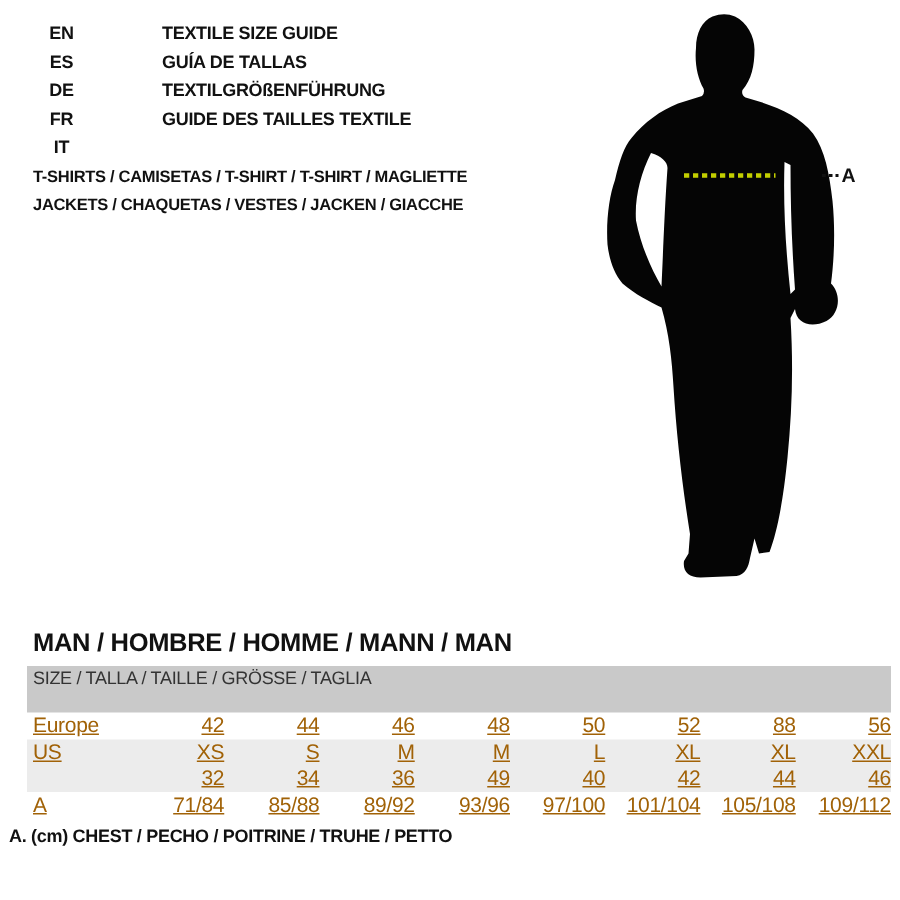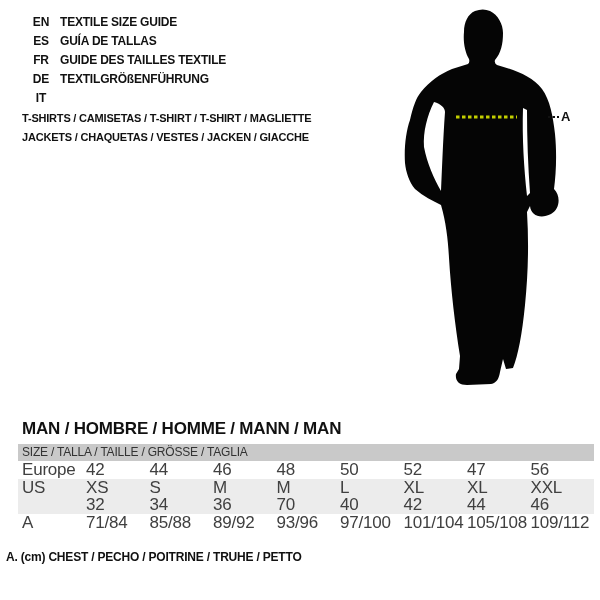--- a/index.html
+++ b/index.html
@@ -4,60 +4,60 @@
 <style>
   html,body{margin:0;padding:0;background:#fff;}
   .canvas{
     position:relative;width:600px;height:600px;background:#ffffff;overflow:hidden;
     font-family:"Liberation Sans", sans-serif;color:#111;
   }
   
   .lang-list{position:absolute;left:22px;top:13px;text-align:center;}
   .lang-row{display:flex;line-height:19px;font-size:12px;font-weight:bold;letter-spacing:-0.2px;}
   .lang-code{width:38px;flex:0 0 38px;}
-  .lang-label{white-space:nowrap;}
+  .lang-label{white-space:nowrap;margin-left:48px;}
   
   .categories{position:absolute;left:22px;top:109px;}
   .category-line{font-size:11px;font-weight:bold;line-height:19px;letter-spacing:-0.2px;white-space:nowrap;}
   
   .figure{position:absolute;left:400px;top:0;width:200px;height:410px;}
   .marker-label{position:absolute;left:561px;top:109px;font-size:13px;font-weight:600;letter-spacing:-0.2px;}
   
   .section-title{position:absolute;left:22px;top:419px;font-size:17px;font-weight:bold;letter-spacing:-0.2px;}
   
   .size-table{position:absolute;left:18px;top:444px;width:576px;}
-  .thead{background:#c9c9c9;height:17px;line-height:17px;font-size:12px;color:#333;padding-left:4px;letter-spacing:-0.2px;}
-  .trow{display:flex;height:17.5px;line-height:17.5px;font-size:17px;color:#404040;letter-spacing:-0.2px;}
+  .thead{background:#c9c9c9;height:31px;line-height:17px;font-size:12px;color:#333;padding-left:4px;letter-spacing:-0.2px;}
+  .trow{display:flex;height:17.5px;line-height:17.5px;font-size:14px;color:#a16207;letter-spacing:-0.2px;text-decoration:underline;}
   .trow.shaded{background:#ececec;}
   .row-label{flex:0 0 64px;padding-left:4px;text-align:left;}
-  .size-cell{flex:1 1 0;text-align:left;}
+  .size-cell{flex:1 1 0;text-align:right;}
   
   .footnote{position:absolute;left:6px;top:550px;font-size:12px;font-weight:bold;letter-spacing:-0.2px;}
 </style>
 </head>
 <body>
 
 <div class="canvas">
 
   <div class="lang-list">
       <div class="lang-row">
         <span class="lang-code">EN</span>
         <span class="lang-label">TEXTILE SIZE GUIDE</span>
       </div>
       <div class="lang-row">
         <span class="lang-code">ES</span>
         <span class="lang-label">GUÍA DE TALLAS</span>
       </div>
       <div class="lang-row">
+        <span class="lang-code">DE</span>
+        <span class="lang-label">TEXTILGRÖßENFÜHRUNG</span>
+      </div>
+      <div class="lang-row">
         <span class="lang-code">FR</span>
         <span class="lang-label">GUIDE DES TAILLES TEXTILE</span>
-      </div>
-      <div class="lang-row">
-        <span class="lang-code">DE</span>
-        <span class="lang-label">TEXTILGRÖßENFÜHRUNG</span>
       </div>
       <div class="lang-row">
         <span class="lang-code">IT</span>
       </div>
     </div>
 
   <div class="categories">
       <div class="category-line">T-SHIRTS / CAMISETAS / T-SHIRT / T-SHIRT / MAGLIETTE</div>
       <div class="category-line">JACKETS / CHAQUETAS / VESTES / JACKEN / GIACCHE</div>
     </div>
@@ -127,40 +127,40 @@
     <div class="thead">SIZE / TALLA / TAILLE / GRÖSSE / TAGLIA</div>
     <div id="table-body">
         <div class="trow">
           <div class="row-label">Europe</div>
           <div class="size-cell">42</div>
           <div class="size-cell">44</div>
           <div class="size-cell">46</div>
           <div class="size-cell">48</div>
           <div class="size-cell">50</div>
           <div class="size-cell">52</div>
-          <div class="size-cell">47</div>
+          <div class="size-cell">88</div>
           <div class="size-cell">56</div>
         </div>
         <div class="trow shaded">
           <div class="row-label">US</div>
           <div class="size-cell">XS</div>
           <div class="size-cell">S</div>
           <div class="size-cell">M</div>
           <div class="size-cell">M</div>
           <div class="size-cell">L</div>
           <div class="size-cell">XL</div>
           <div class="size-cell">XL</div>
           <div class="size-cell">XXL</div>
         </div>
         <div class="trow shaded">
           <div class="row-label"></div>
           <div class="size-cell">32</div>
           <div class="size-cell">34</div>
           <div class="size-cell">36</div>
-          <div class="size-cell">70</div>
+          <div class="size-cell">49</div>
           <div class="size-cell">40</div>
           <div class="size-cell">42</div>
           <div class="size-cell">44</div>
           <div class="size-cell">46</div>
         </div>
         <div class="trow">
           <div class="row-label">A</div>
           <div class="size-cell">71/84</div>
           <div class="size-cell">85/88</div>
           <div class="size-cell">89/92</div>

